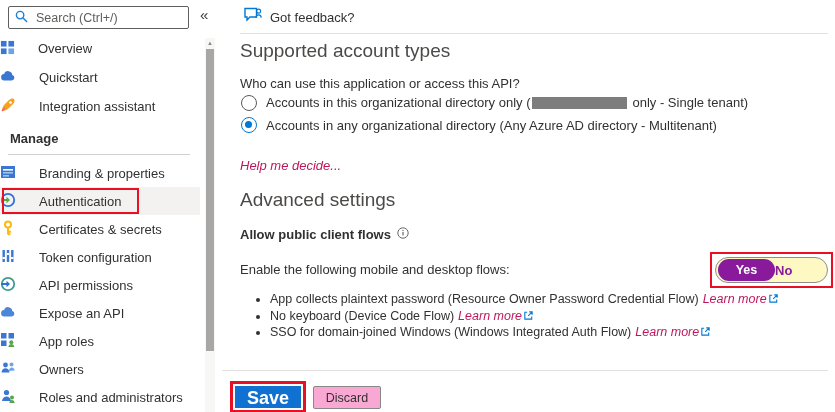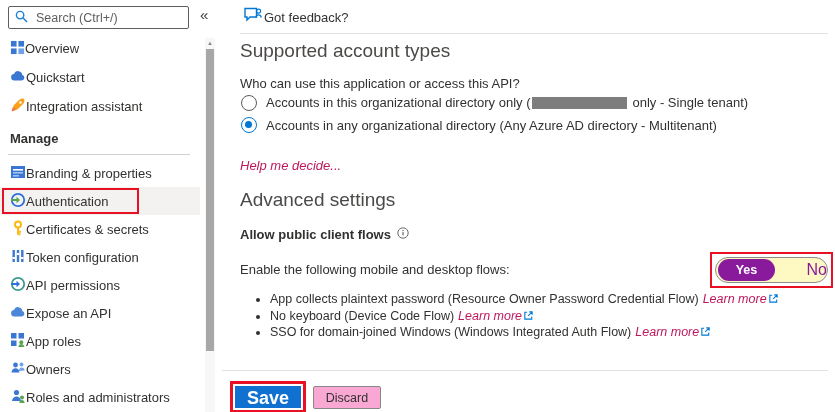--- a/index.html
+++ b/index.html
@@ -12,37 +12,37 @@
   
   .sidebar { position:absolute; left:0; top:0; width:220px; height:412px; background:#fff; }
   .search-box { position:absolute; left:8px; top:6px; width:181px; height:23px;
     border:1px solid #605e5c; border-radius:2px; display:flex; align-items:center;
     padding:0 6px; gap:6px; background:#fff; }
   .search-box input { border:none; outline:none; flex:1; min-width:0;
     font-family:inherit; font-size:12.5px; color:#0c4a6e; background:transparent; }
   .search-box input::placeholder { color:#605e5c; }
   .collapse { position:absolute; left:200px; top:6px; font-size:15px; color:#3b3a39; cursor:pointer; }
   .nav { position:absolute; left:0; top:34px; width:200px; }
-  .nav-item { height:29px; display:flex; align-items:center; padding-left:10px; gap:0; cursor:pointer; position:relative; }
+  .nav-item { height:29px; display:flex; align-items:center; gap:23px; cursor:pointer; position:relative; }
   .nav-item.h28 { height:28px; }
   .nav-item svg { flex:0 0 auto; }
   .nav-label { font-size:13px; color:#323130; white-space:nowrap; }
   .manage-label { padding:10px 0 4px 10px; font-weight:700; font-size:13px; color:#323130; }
   .nav-divider { height:1px; background:#d2d0ce; margin:4px 10px 4px 8px; }
   .nav-item.selected { background:#f3f2f1; }
   .red-outline-auth { position:absolute; left:2px; top:1px; width:137px; height:26px;
     border:2px solid #e81123; pointer-events:none; }
   
   .scrollbar { position:absolute; left:205px; top:38px; width:10px; height:374px; background:#f7f7f6; }
   .scroll-up { position:absolute; left:0; top:1px; width:10px; text-align:center;
     font-size:6px; color:#8a8886; line-height:8px; }
   .scroll-thumb { position:absolute; left:1px; top:11px; width:8px; height:302px; background:#a8a7a6; }
   
   .main { position:absolute; left:240px; top:0; width:595px; height:412px; }
-  .feedback { position:absolute; left:3px; top:7px; display:flex; align-items:center; gap:2px; cursor:pointer; }
+  .feedback { position:absolute; left:3px; top:7px; display:flex; align-items:center; gap:8px; cursor:pointer; }
   .feedback-label { color:#323130; font-size:13px; }
   .divider { position:absolute; height:1px; background:#e4e2e0; left:0; right:7px; }
   .divider.top { top:33px; }
   .divider.bottom { top:370px; left:-18px; }
   .h-section { position:absolute; left:0; font-size:19px; font-weight:400; color:#4c4a48; }
   #h-supported { top:40px; }
   #h-advanced  { top:189px; }
   .question { position:absolute; left:0; top:76px; font-size:13px; color:#323130; }
   .radio-row { position:absolute; left:1px; display:flex; align-items:center; gap:9px; cursor:pointer; }
   #radio-single { top:95px; }
@@ -56,21 +56,21 @@
   .link { color:#be185d; text-decoration:none; cursor:pointer;font-style:italic; }
   .help-link { position:absolute; left:0; top:158px; font-size:13px; }
   .allow-row { position:absolute; left:0; top:227px; display:flex; align-items:center; gap:6px; }
   .allow-label { font-weight:700; font-size:13px; color:#323130; }
   .enable-label { position:absolute; left:0; top:262px; font-size:13px; color:#323130; }
   .toggle-wrap { position:absolute; right:2px; top:252px; border:2px solid #e81123; padding:3px; }
   .toggle { width:113px; height:26px; border:1px solid #8f8d8b; border-radius:14px;
     background:#fef9c3; display:flex; align-items:center; cursor:pointer; }
   .toggle-yes { width:57px; height:22px; margin-left:2px; background:#8a1a9c; border-radius:11px;
     color:#fff; font-weight:700; font-size:12.5px; display:flex; align-items:center; justify-content:center; }
-  .toggle-no { flex:1; text-align:right; color:#8a1a9c; font-weight:400; font-size:16px; }
+  .toggle-no { flex:1; text-align:left; color:#8a1a9c; font-weight:700; font-size:13px; }
   .bullets { position:absolute; left:14px; top:292px; margin:0; padding-left:16px; }
   .bullets li { font-size:12.5px; line-height:15.5px; color:#323130; }
   .bullets .link { margin-left:4px; }
   .ext-icon { margin-left:1px; vertical-align:-1px; }
   .save-wrap { position:absolute; left:-10px; top:381px; border:3px solid #e81123; padding:2px; background:#fff; }
   .btn-save { display:block; width:66px; height:22px; background:#1071d1; border:1px solid #1071d1;
     color:#fff; font-weight:700; font-size:18px; font-family:inherit; cursor:pointer; }
   .btn-discard { position:absolute; left:73px; top:386px; width:68px; height:23px; background:#f9a8d4;
     border:1px solid #8a8886; border-radius:2px; color:#323130; font-size:12.5px; font-family:inherit; cursor:pointer; }
 </style>

